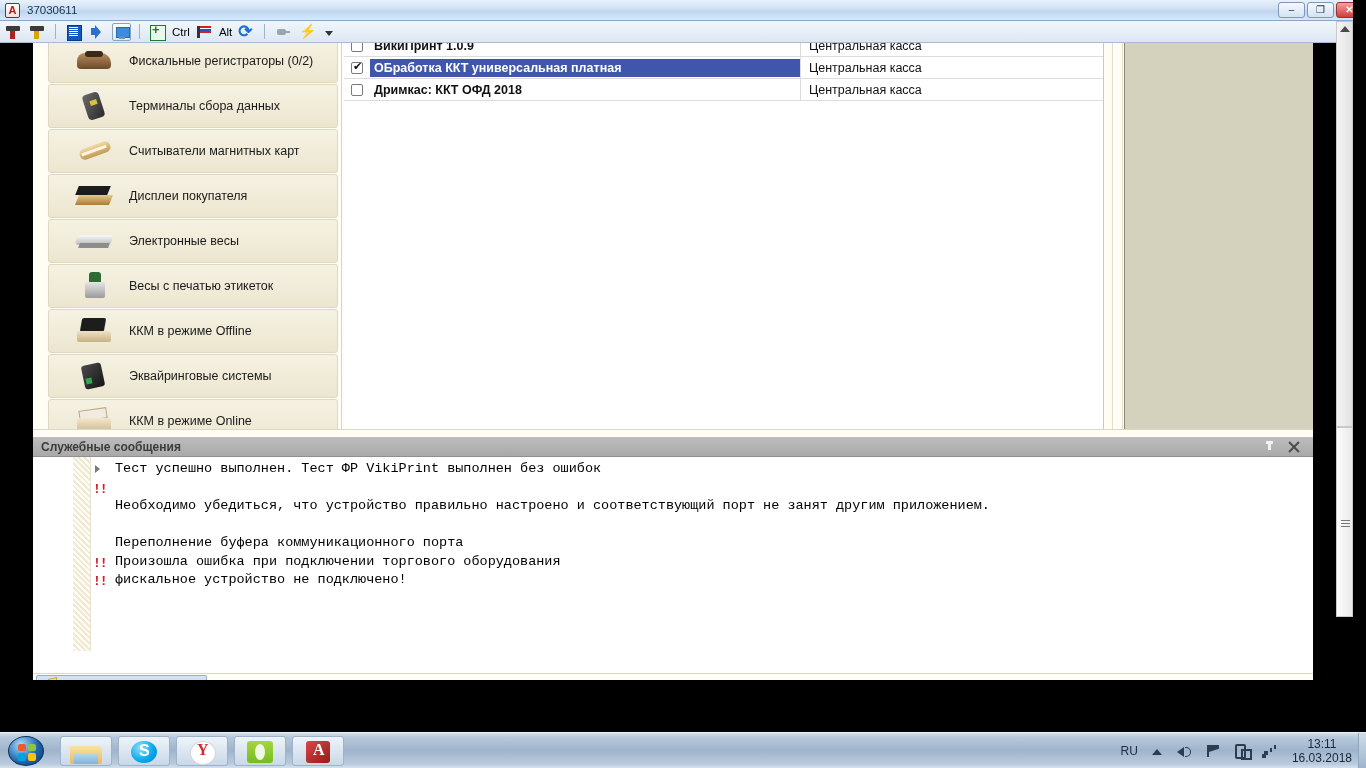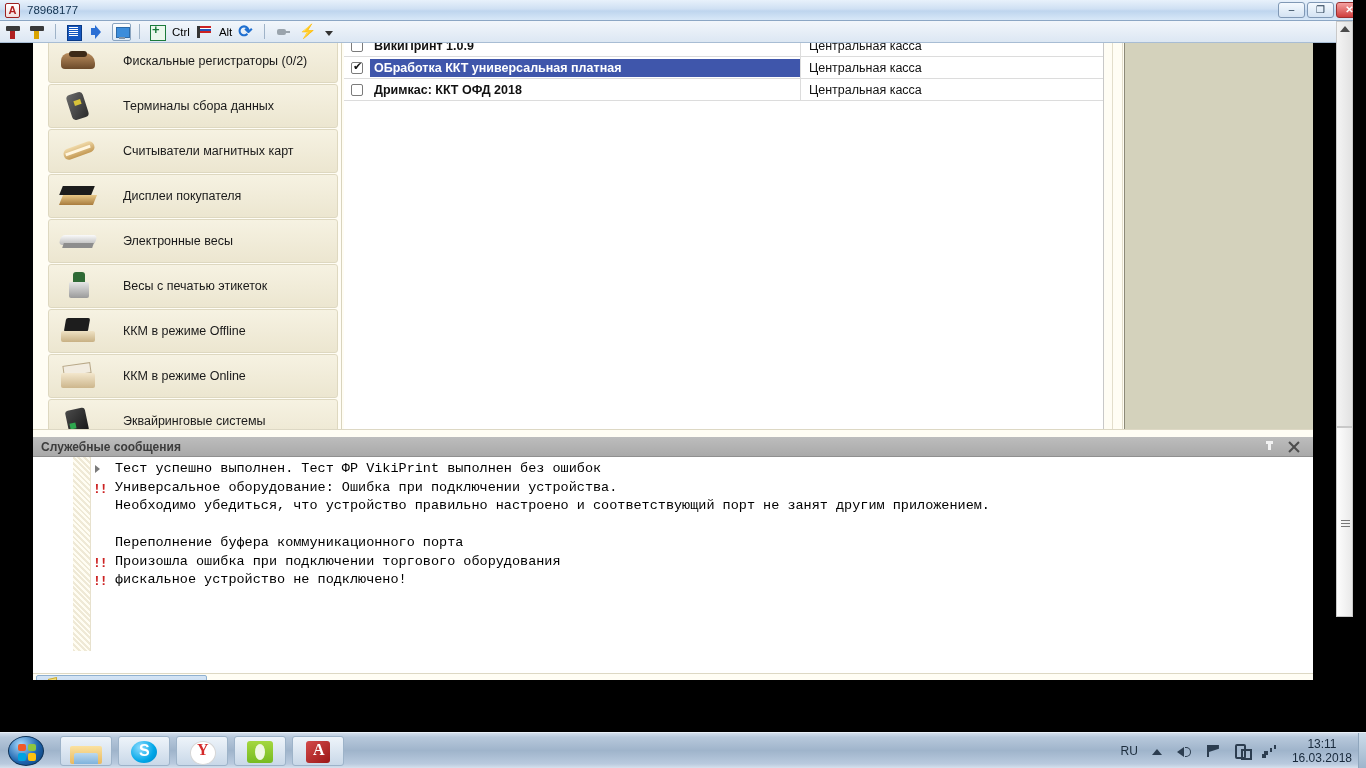--- a/index.html
+++ b/index.html
@@ -81,21 +81,21 @@
 
   
   .devpanel {
     position:absolute; left:12px; top:-4px; width:297px; height:392px;
     background:#fffdf5; border-right:1px solid #d9d4bd; overflow:hidden;
   }
   .devrow {
     height:44px; margin:0 3px 1px 3px;
     background:linear-gradient(to bottom,#f6f2e2,#ece6d0);
     border:1px solid #ded8c0; border-radius:3px;
-    display:flex; align-items:center; gap:20px; padding-left:8px;
+    display:flex; align-items:center; gap:10px; padding-left:24px;
     font-size:12.5px; color:#1a1a1a;
   }
   .devicon { width:44px; height:30px; position:absolute; }
   .devicon-wrap { width:46px; height:32px; position:relative; flex:0 0 46px; }
   .devlabel { white-space:nowrap; }
 
   
   .d-fisc::before{content:"";position:absolute;left:4px;top:8px;width:34px;height:16px;background:linear-gradient(to bottom,#b98d5e,#6b4a2a);border-radius:8px 10px 4px 4px;}
   .d-fisc::after{content:"";position:absolute;left:12px;top:6px;width:18px;height:6px;background:#3c2a18;border-radius:3px;}
   .d-tsd::before{content:"";position:absolute;left:12px;top:3px;width:17px;height:26px;background:linear-gradient(135deg,#6a6a6a,#2a2a2a);border-radius:4px;transform:rotate(-18deg);}
@@ -233,21 +233,21 @@
   .host-show { position:absolute; right:0; top:0; width:8px; height:36px;
     background:linear-gradient(to bottom,#cddcea,#9db4cb); border-left:1px solid #8fa6bd; }
 </style>
 </head>
 <body>
 
 <div id="viewer">
 
   <div class="titlebar">
     <div class="tb-appicon">A</div>
-    <div class="tb-title">78968177</div>
+    <div class="tb-title">37030611</div>
     <div class="tb-btns">
       <div class="tb-btn">
           <i>–</i>
         </div>
       <div class="tb-btn">
           <i>❐</i>
         </div>
       <div class="tb-btn close">
           <i>✕</i>
         </div>
@@ -323,29 +323,29 @@
             <span class="devlabel">Весы с печатью этикеток</span>
           </div>
           <div class="devrow">
             <span class="devicon-wrap">
                 <span class="devicon d-off"></span>
               </span>
             <span class="devlabel">ККМ в режиме Offline</span>
           </div>
           <div class="devrow">
             <span class="devicon-wrap">
+                <span class="devicon d-acq"></span>
+              </span>
+            <span class="devlabel">Эквайринговые системы</span>
+          </div>
+          <div class="devrow">
+            <span class="devicon-wrap">
                 <span class="devicon d-on"></span>
               </span>
             <span class="devlabel">ККМ в режиме Online</span>
-          </div>
-          <div class="devrow">
-            <span class="devicon-wrap">
-                <span class="devicon d-acq"></span>
-              </span>
-            <span class="devlabel">Эквайринговые системы</span>
           </div>
         </div>
 
         <div class="listpanel">
           <div class="lrow">
             <span class="lcheck">
                 <span class="cb"></span>
               </span>
             <span class="lname">ВикиПринт 1.0.9</span>
             <span class="lvert"></span>
@@ -383,21 +383,20 @@
 
       <div class="msgbody">
         <div class="gutter"></div>
         <div class="msglines">
           <div class="ml">
             <span class="mk-arrow"></span>
             <span>Тест успешно выполнен. Тест ФР VikiPrint выполнен без ошибок</span>
           </div>
           <div class="ml">
             <span class="mk-err">!!</span>
-            <span>Универсальное оборудование: Ошибка при подключении устройства.</span>
           </div>
           <div class="ml">
             <span>Необходимо убедиться, что устройство правильно настроено и соответствующий порт не занят другим приложением.</span>
           </div>
           <div class="ml">
             <span></span>
           </div>
           <div class="ml">
             <span>Переполнение буфера коммуникационного порта</span>
           </div>

